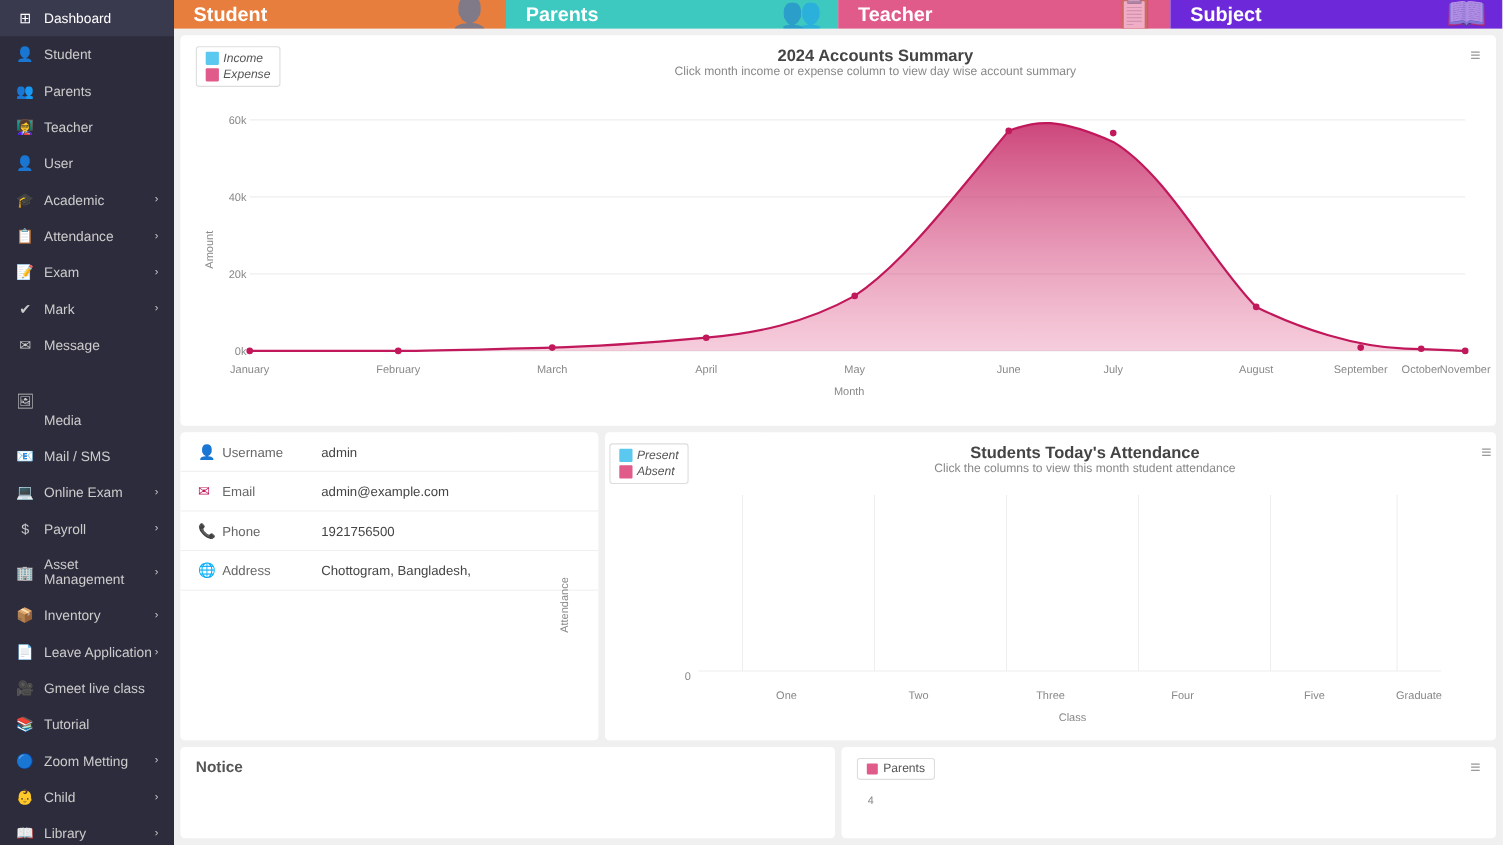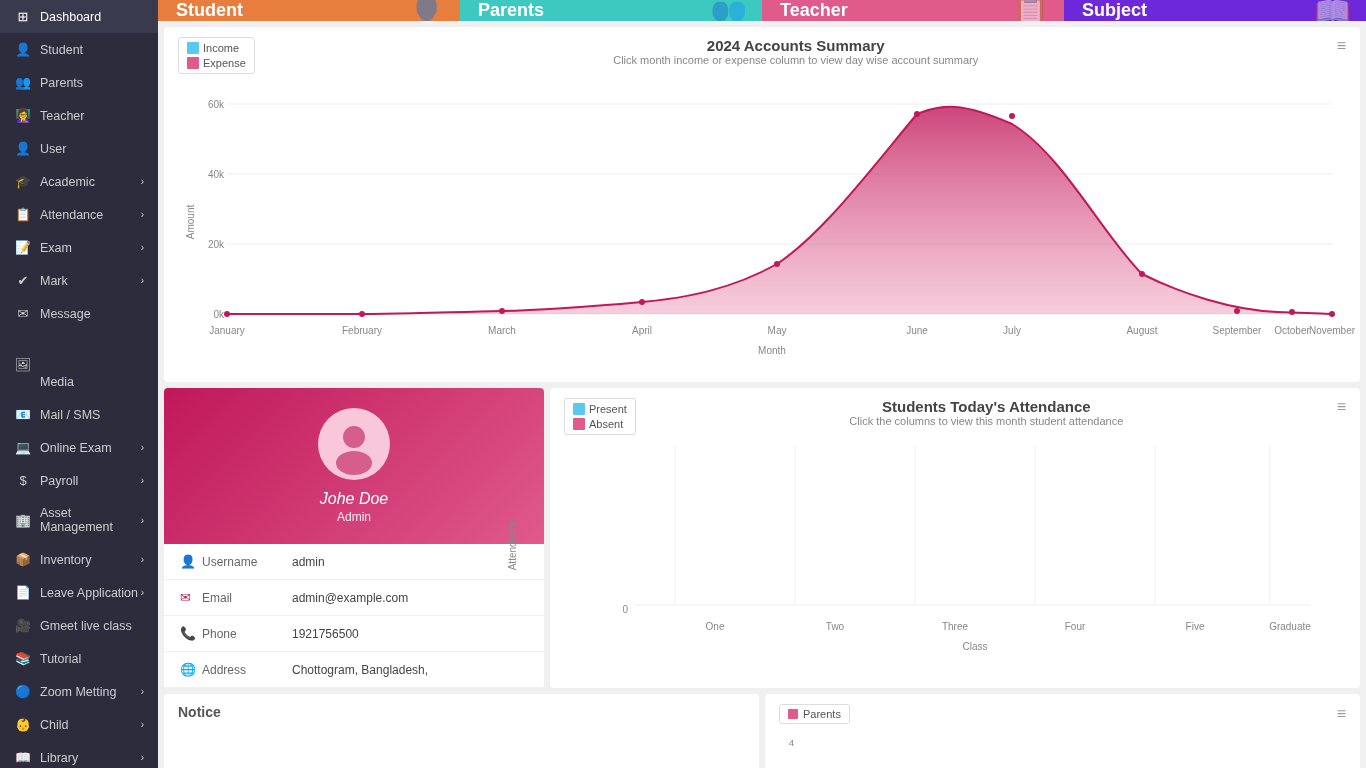--- a/index.html
+++ b/index.html
@@ -72,21 +72,21 @@
     .stat-card.teacher { background: #e05a8a; }
     .stat-card.subject { background: #6d28d9; }
 
     
     .charts-row {
       background: white;
       margin: 6px;
       padding: 10px 14px;
       border-radius: 4px;
     }
-    .legend-item { display: flex; align-items: flex-start; gap: 4px; font-size: 11px; color: #555; }
+    .legend-item { display: flex; align-items: flex-start; gap: 4px; font-size: 11px; color: #555; font-style: italic; }
     .legend-color { width: 12px; height: 12px; border-radius: 1px; }
 
     
     .chart-container { width: 100%; }
     svg { overflow: visible; }
 
     
     .bottom-row {
       display: flex;
       gap: 6px;
@@ -132,21 +132,21 @@
     }
     .profile-row .prow-icon { width: 22px; color: #c0185a; font-size: 13px; }
     .profile-row .prow-label { width: 90px; color: #666; }
     .profile-row .prow-value { color: #444; }
 
     
     .attendance-card {
       flex: 1;
       background: white;
       border-radius: 4px;
-      padding: 10px 14px;
+      padding: 10px 4px;
     }
 
     
     .footer-row {
       display: flex;
       gap: 6px;
       margin: 0 6px 6px 6px;
     }
     .notice-card {
       flex: 1;
@@ -417,30 +417,20 @@
         <text x="1150" y="260" font-size="10" fill="#888" text-anchor="middle">November</text>
 
         <text x="590" y="280" font-size="10" fill="#888" text-anchor="middle">Month</text>
       </svg>
     </div>
   </div>
 
   <div class="bottom-row">
 
     <div class="profile-card">
-      <div class="profile-header">
-        <div class="avatar-circle">
-          <svg width="50" height="50" viewBox="0 0 50 50">
-            <circle cx="25" cy="18" r="11" fill="#c0185a" opacity="0.6"></circle>
-            <ellipse cx="25" cy="44" rx="18" ry="12" fill="#c0185a" opacity="0.6"></ellipse>
-          </svg>
-        </div>
-        <div class="profile-name">Johe Doe</div>
-        <div class="profile-role">Admin</div>
-      </div>
       <div class="profile-details">
         <div class="profile-row">
           <span class="prow-icon">👤</span>
           <span class="prow-label">Username</span>
           <span class="prow-value">admin</span>
         </div>
         <div class="profile-row">
           <span class="prow-icon">✉</span>
           <span class="prow-label">Email</span>
           <span class="prow-value">admin@example.com</span>

